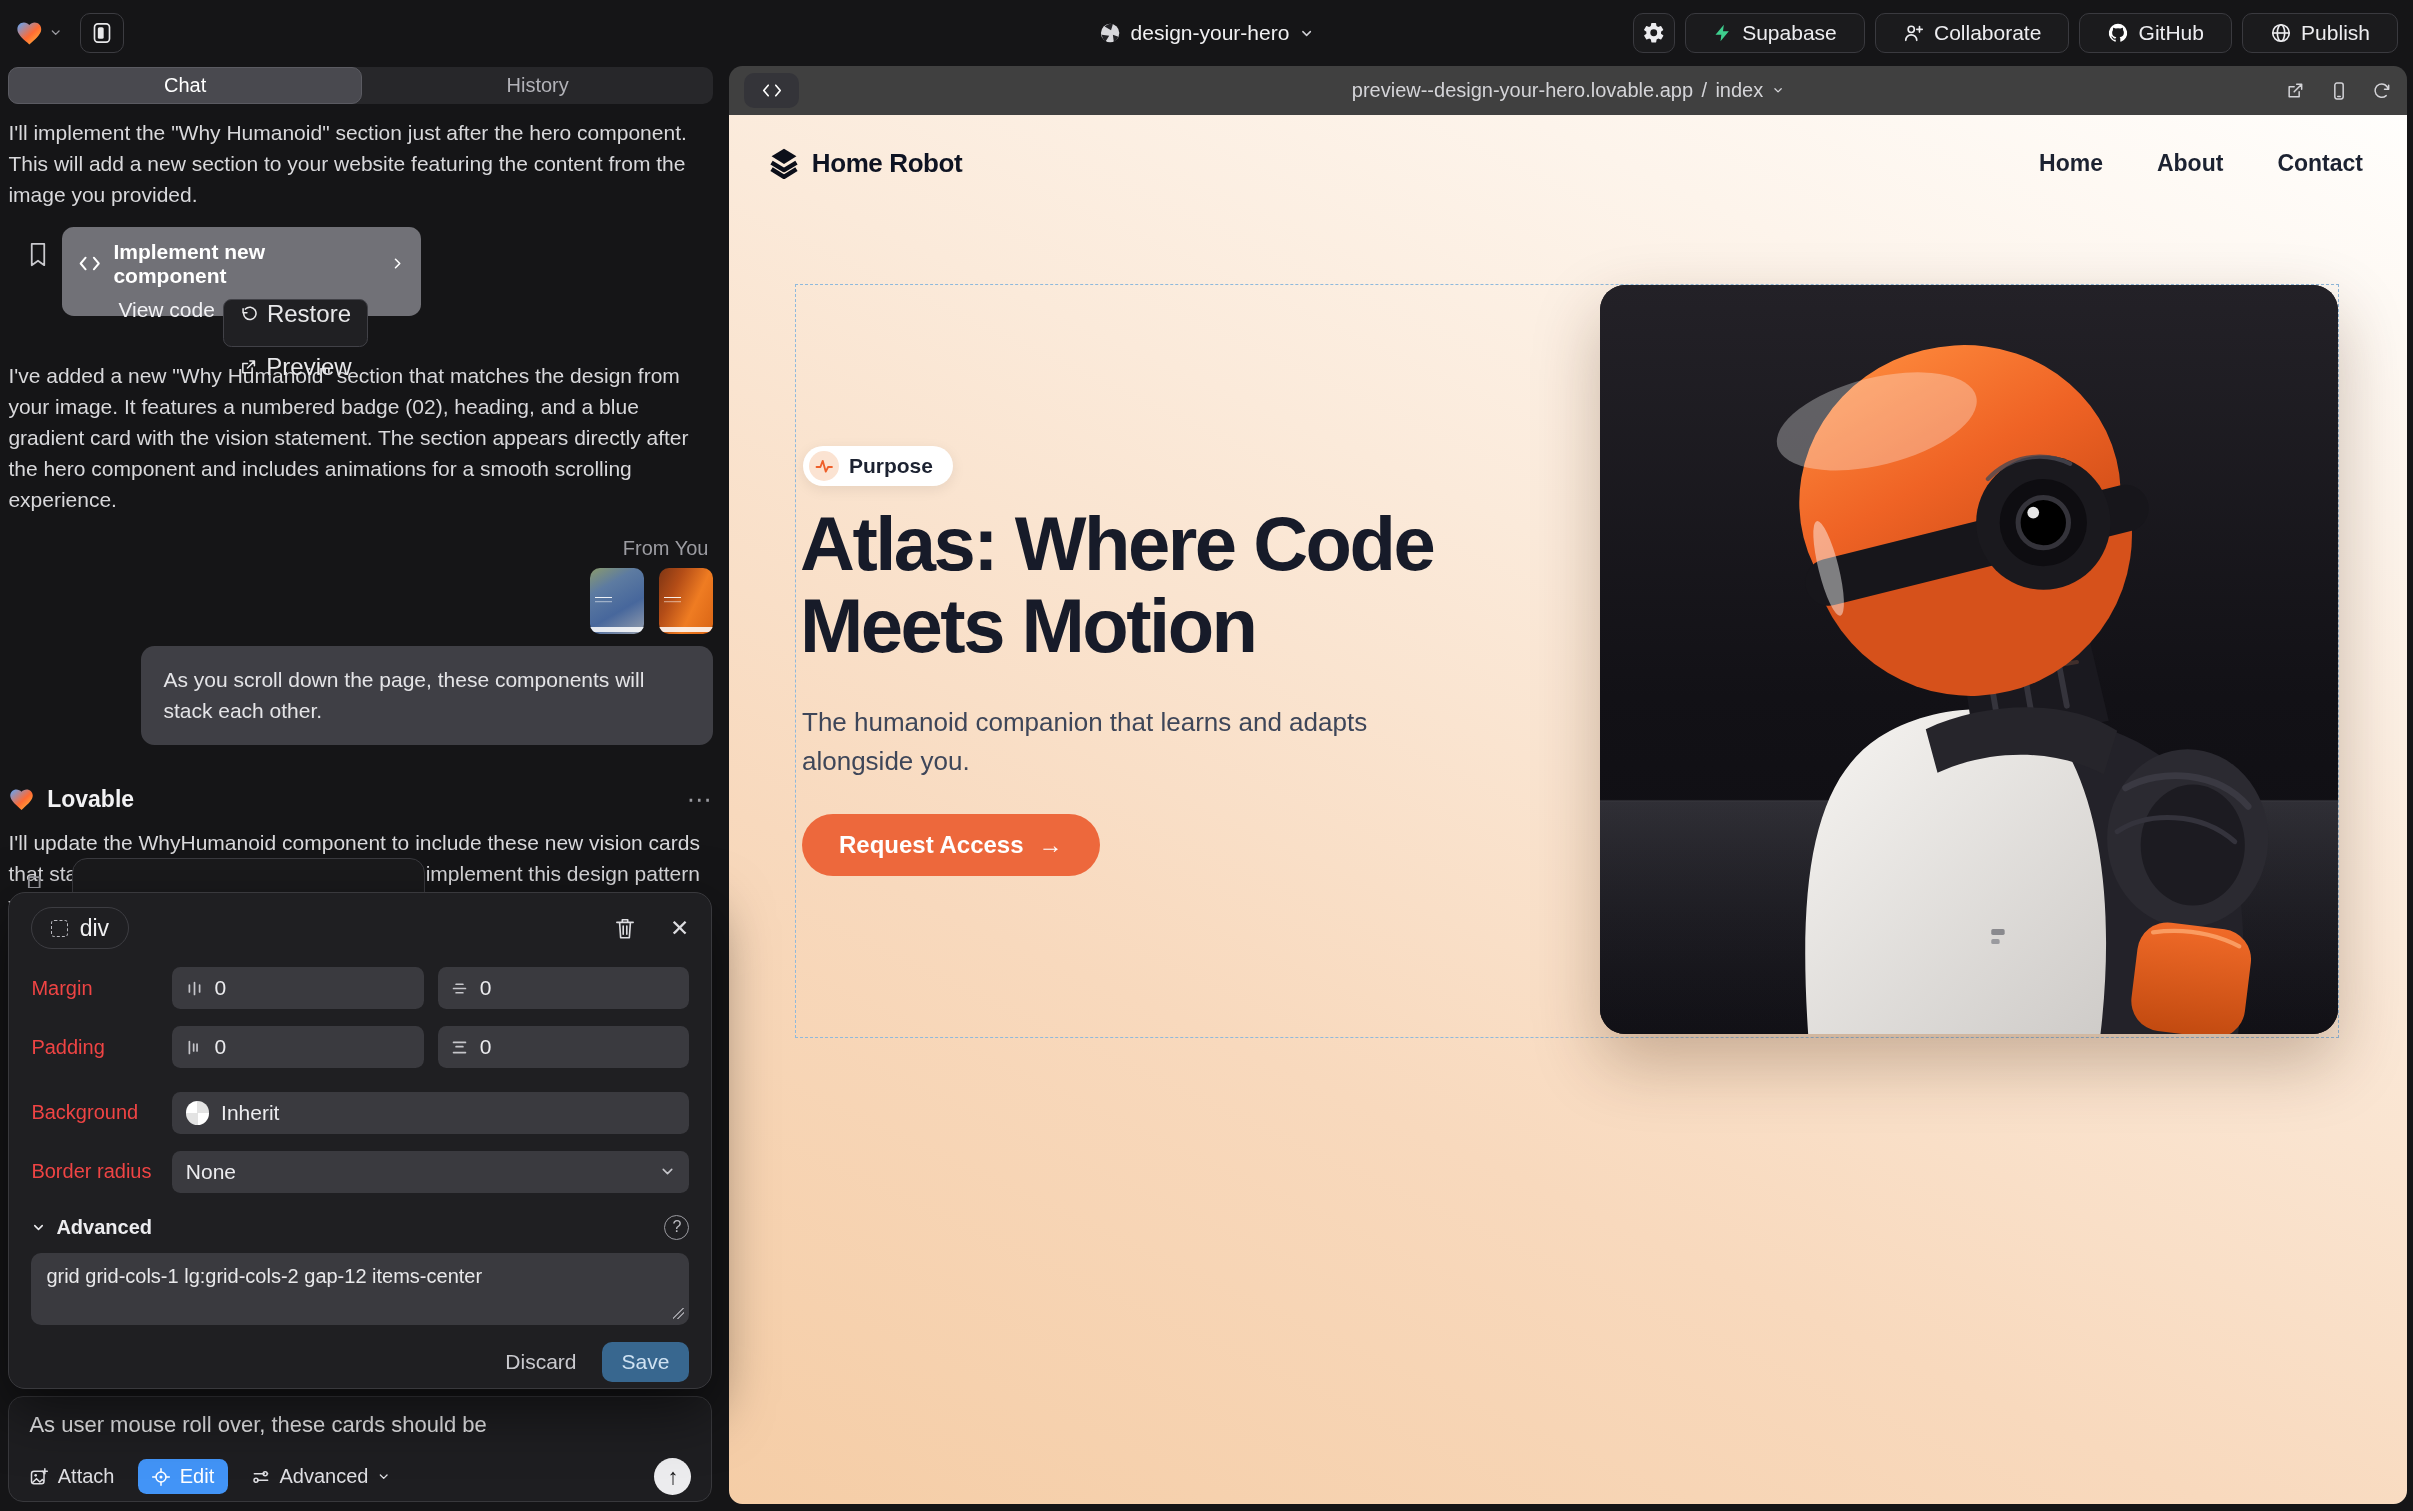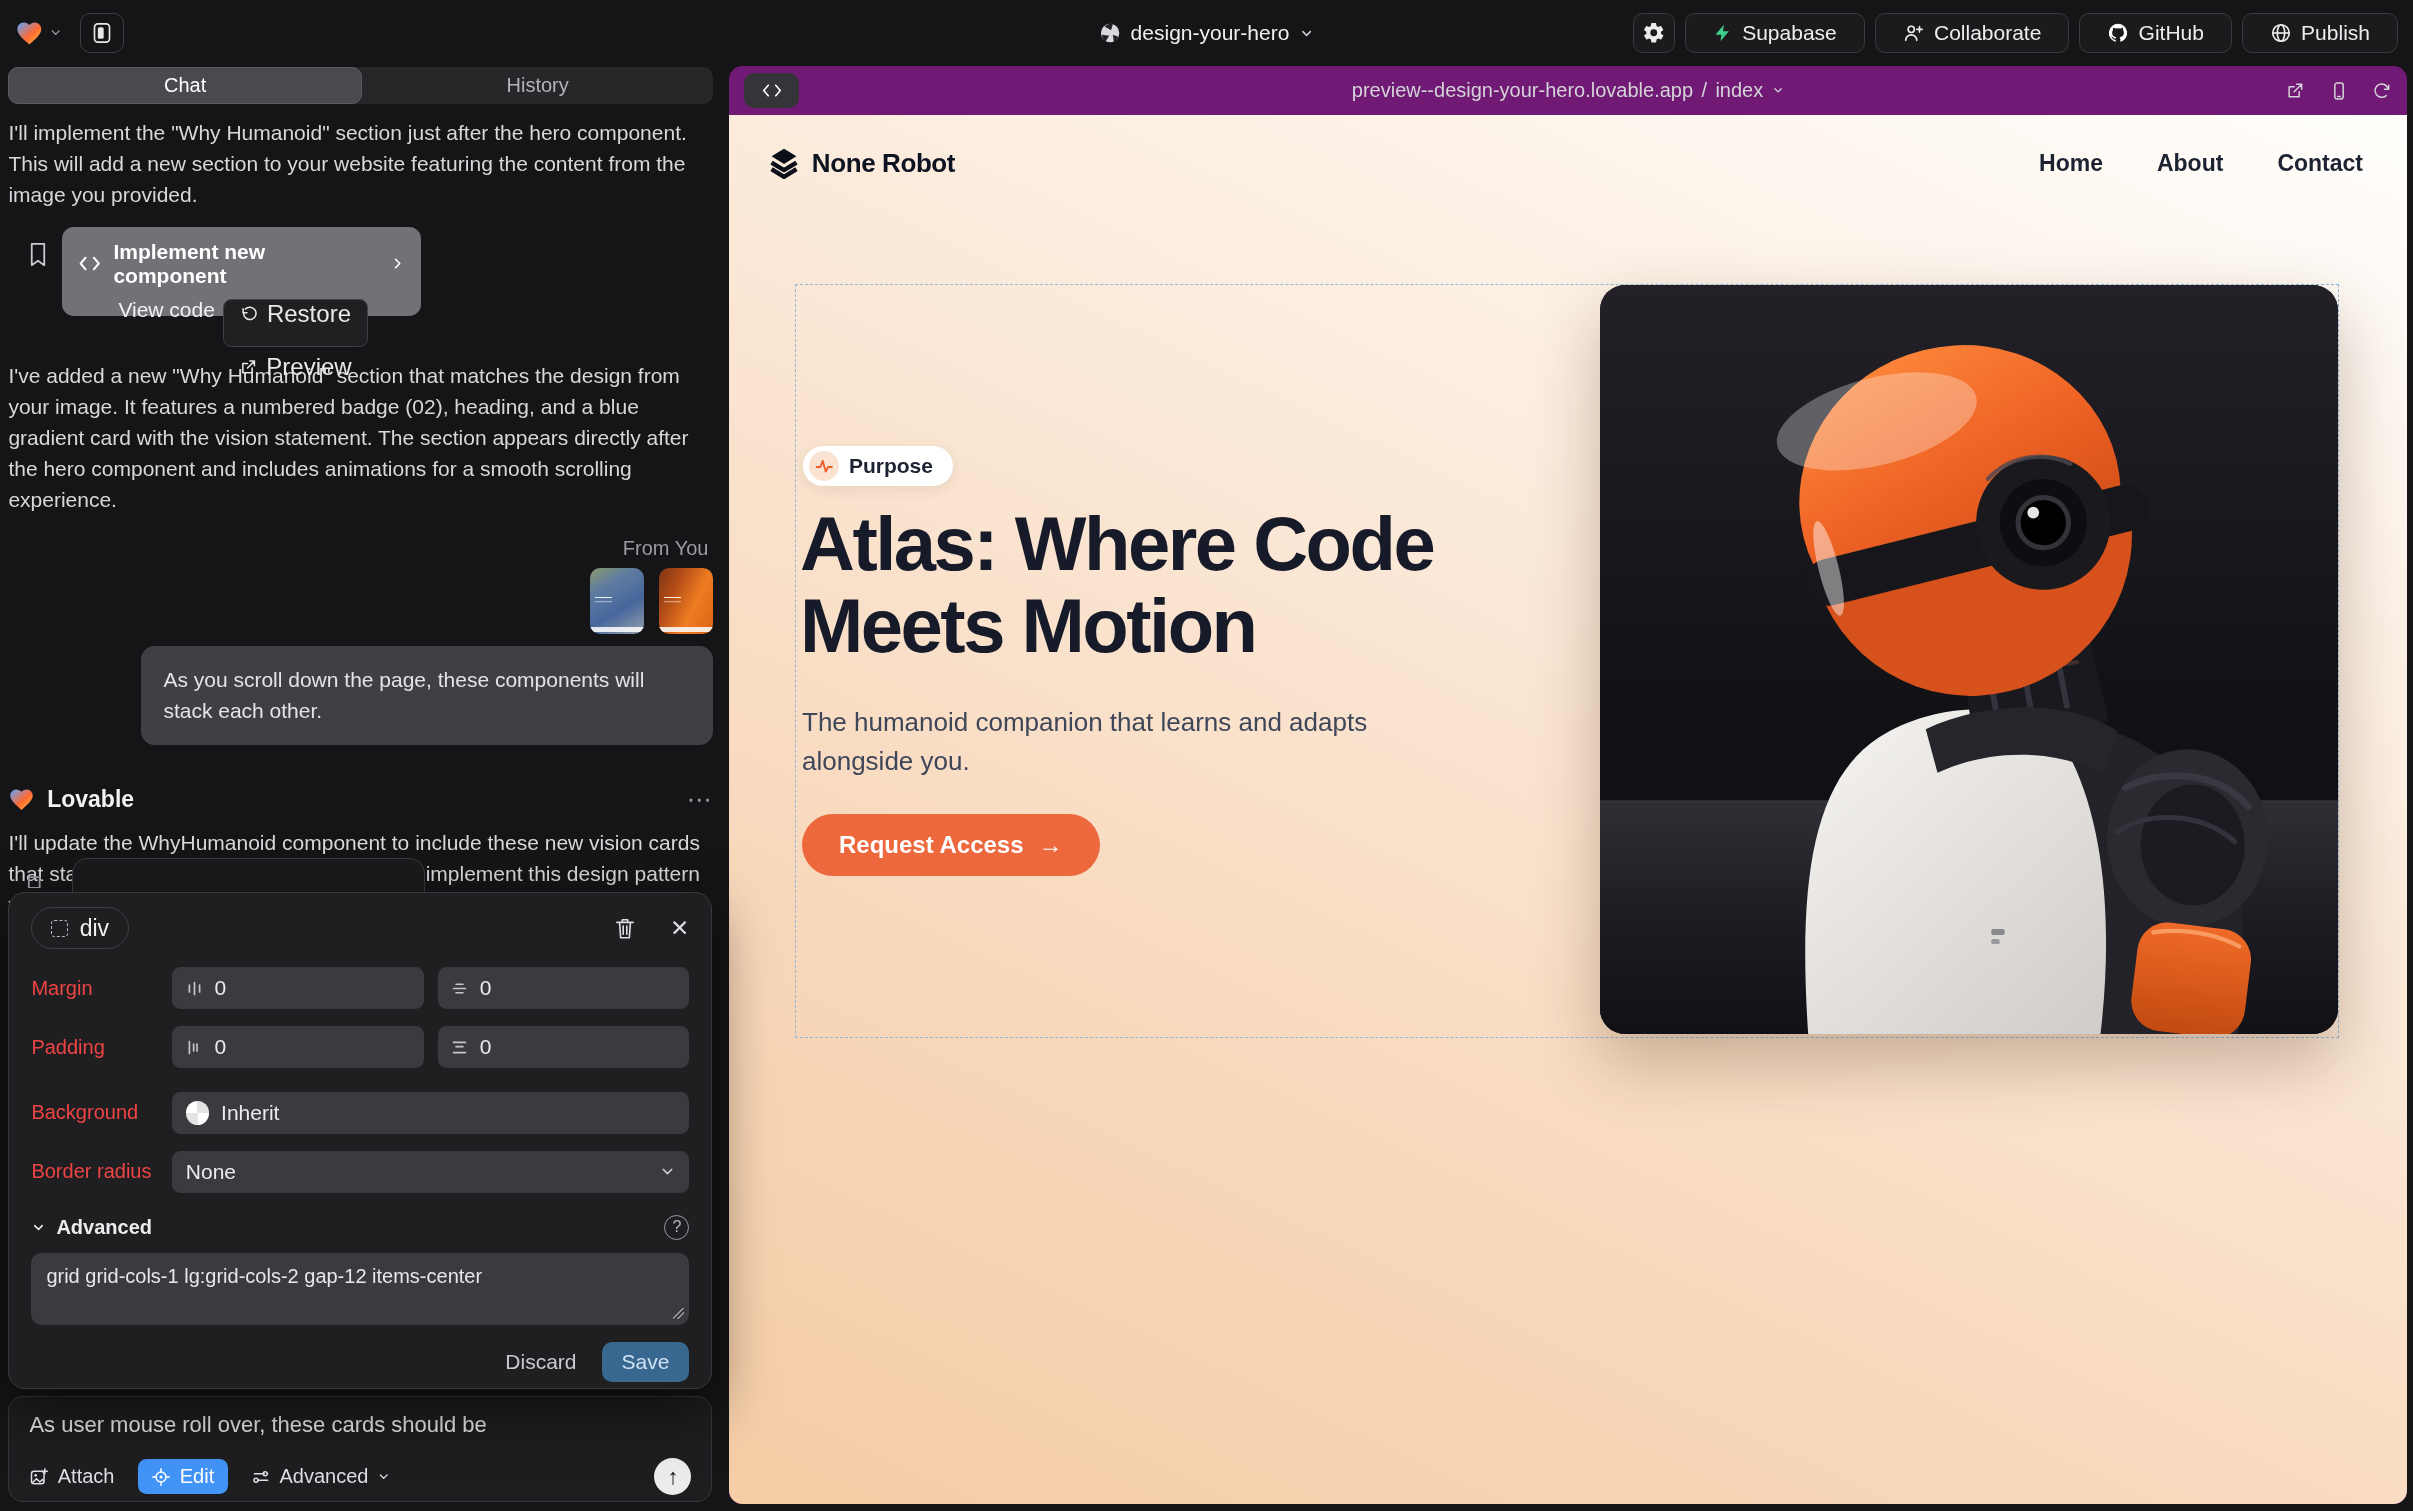--- a/index.html
+++ b/index.html
@@ -93,21 +93,21 @@
               background:#1e1e21; border:0.8px solid #38383c; border-radius:15px; padding:15px 20px; }
   .composer-text { font-size:22px; color:#e8e8ea; }
   .composer-bar { display:flex; align-items:center; gap:23.5px; margin-top:20px; }
   .c-act { display:flex; align-items:center; gap:8.4px; font-size:20px; color:#dedee2; }
   .edit-pill { background:#4294f7; border-radius:8.4px; height:35px; padding:0 13.4px; color:#fff; }
   .send-btn { margin-left:auto; width:37px; height:37px; border-radius:50%; background:#ececee;
               color:#1a1a1c; display:flex; align-items:center; justify-content:center; font-size:22px; font-weight:700; }
 
   
   .preview-pane { position:absolute; left:729px; top:66px; width:1678px; height:1438px;
-                  background:#701a75; border-radius:13.4px; overflow:hidden; display:flex; flex-direction:column;justify-content:flex-end; }
+                  background:#404040; border-radius:13.4px; overflow:hidden; display:flex; flex-direction:column;justify-content:flex-end; }
   .browser-bar { height:49px; display:flex; align-items:center; padding:0 15px; position:relative; }
   .code-toggle { width:55px; height:35px; background:#343439; border-radius:10px; display:flex;
                  align-items:center; justify-content:center; color:#fff; }
   .url-center { position:absolute; left:50%; transform:translateX(-50%); display:flex;
                 align-items:center; gap:8.4px; font-size:20px; color:#d4d4d8; }
   .bar-icons { margin-left:auto; display:flex; align-items:center; gap:23.5px; }
   .site { flex:1; position:relative; overflow:hidden;
           background:linear-gradient(205deg,#fffefc 0%,#fbeada 38%,#f8d9bd 68%,#f5cda6 100%); }
   .site-header { position:absolute; left:39px; right:44px; top:32px; display:flex; align-items:center; }
   .brand { display:flex; align-items:center; gap:11.8px; font-size:26px; font-weight:800;
@@ -442,21 +442,21 @@
     </div>
 
     <div class="site">
       <div class="site-header">
         <div class="brand">
           <svg class="ic" width="32" height="32" viewBox="0 0 36 36">
             <path d="M18 2 32 10.5 18 19 4 10.5Z" fill="#0c0f1a"></path>
             <path d="M4 17.5 18 26l14-8.5" fill="none" stroke="#0c0f1a" stroke-width="5" stroke-linejoin="round"></path>
             <path d="M4 25 18 33.5 32 25" fill="none" stroke="#0c0f1a" stroke-width="5" stroke-linejoin="round"></path>
           </svg>
-          <span>None Robot</span>
+          <span>Home Robot</span>
         </div>
         <div class="site-nav">
           <span>Home</span>
           <span>About</span>
           <span>Contact</span>
         </div>
       </div>
 
       <div class="selection-outline"></div>
 

